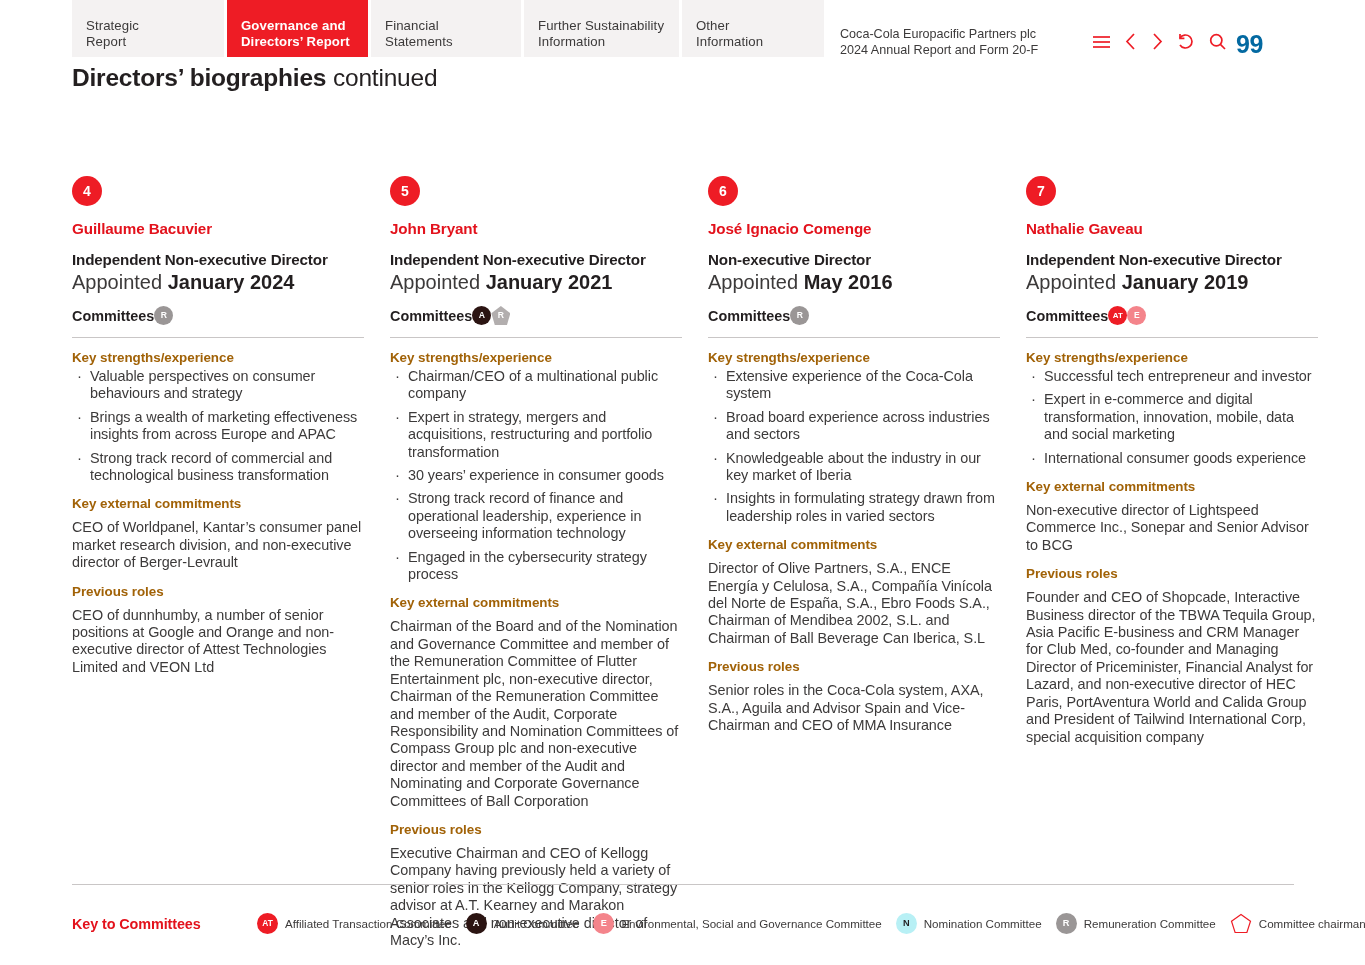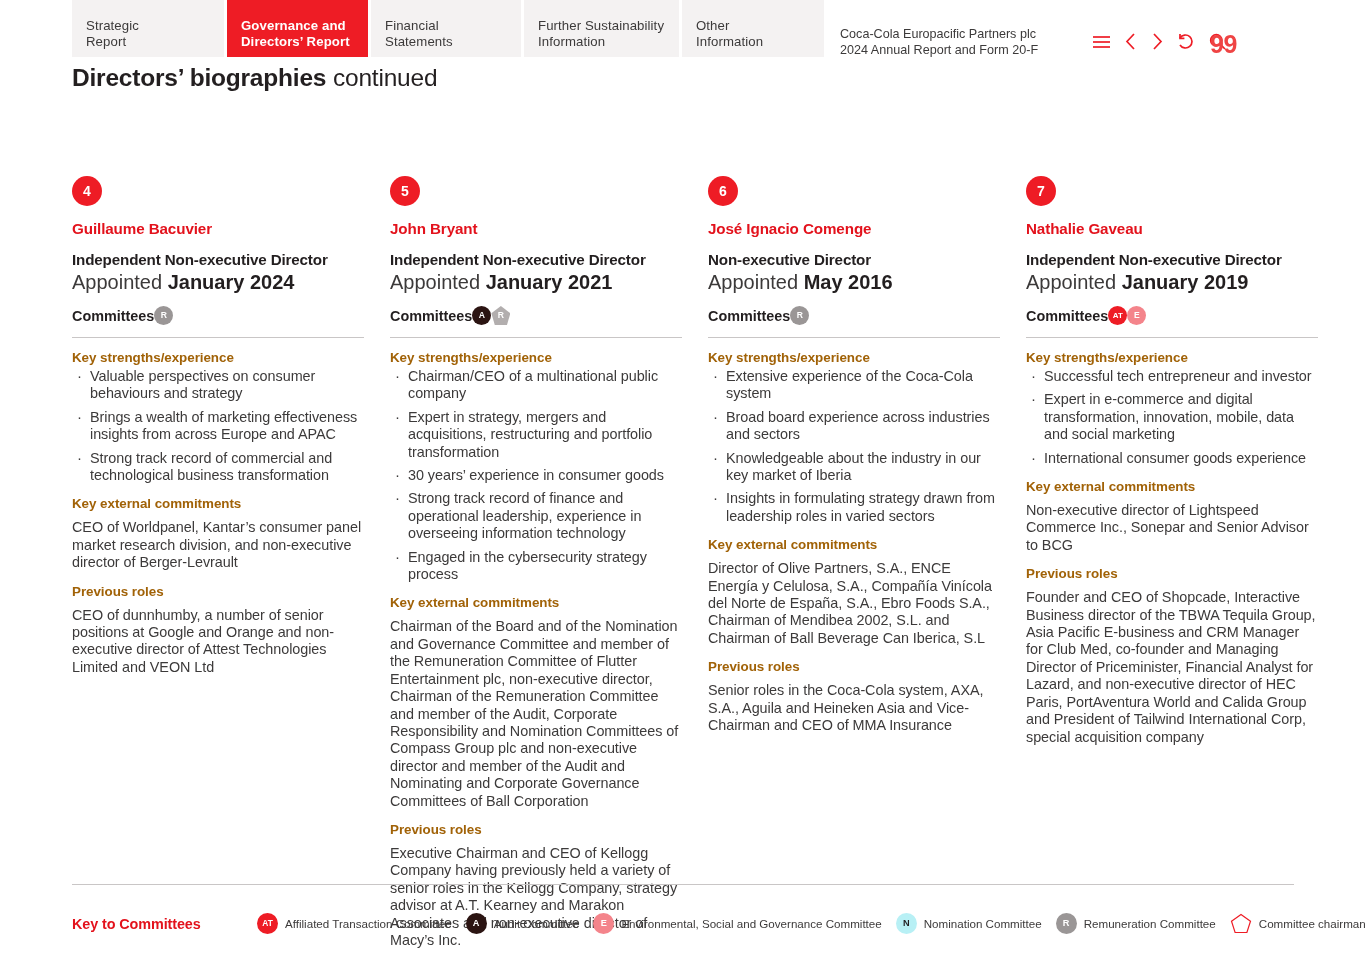--- a/index.html
+++ b/index.html
@@ -35,22 +35,22 @@
   .doc-title {
     position: absolute; left: 840px; top: 27px;
     font-size: 12.6px; line-height: 15.5px; color: #3c3a3a; white-space: nowrap;
   }
   .nav-icons {
     position: absolute; left: 1092px; top: 33px;
     display: flex; align-items: center; gap: 14px;
   }
   .nav-icons svg { display: block; }
   .page-num {
-    position: absolute; left: 1210px; top: 30px;
-    font-size: 25px; font-weight: bold; color: #ef4444; letter-spacing: -.4px;
+    position: absolute; left: 1236px; top: 30px;
+    font-size: 25px; font-weight: bold; color: #0369a1; letter-spacing: -.4px;
   }
 
   
   .page-heading {
     position: absolute; left: 72px; top: 63px;
     font-size: 24.5px; line-height: 30px; color: #231f20; letter-spacing: -.2px;
   }
   .page-heading b { font-weight: bold; }
   .page-heading .cont { font-weight: normal; }
 
@@ -284,21 +284,21 @@
       <div class="sec-head">Key strengths/experience</div>
       <ul class="bullets">
         <li>Extensive experience of the Coca-Cola system</li>
         <li>Broad board experience across industries and sectors</li>
         <li>Knowledgeable about the industry in our key market of Iberia</li>
         <li>Insights in formulating strategy drawn from leadership roles in varied sectors</li>
       </ul>
       <div class="sec-head">Key external commitments</div>
       <div class="para">Director of Olive Partners, S.A., ENCE Energía y Celulosa, S.A., Compañía Vinícola del Norte de España, S.A., Ebro Foods S.A., Chairman of Mendibea 2002, S.L. and Chairman of Ball Beverage Can Iberica, S.L</div>
       <div class="sec-head">Previous roles</div>
-      <div class="para">Senior roles in the Coca-Cola system, AXA, S.A., Aguila and Heineken Asia and Vice-Chairman and CEO of MMA Insurance</div>
+      <div class="para">Senior roles in the Coca-Cola system, AXA, S.A., Aguila and Advisor Spain and Vice-Chairman and CEO of MMA Insurance</div>
     </div>
 
     <div class="col">
       <div class="badge-num">7</div>
       <div class="dir-name">Nathalie Gaveau</div>
       <div class="dir-role">Independent Non-executive Director</div>
       <div class="dir-appointed">
         <span>Appointed</span>
         <b>January 2019</b>
       </div>

